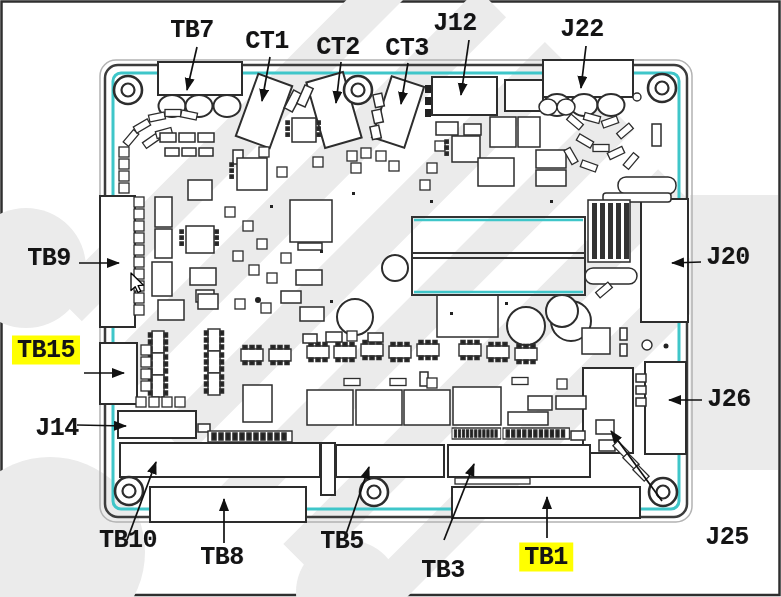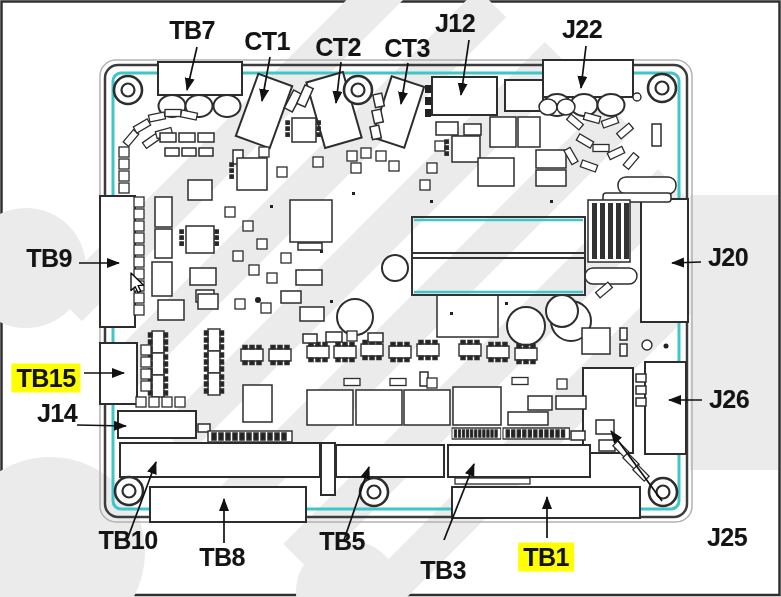--- a/index.html
+++ b/index.html
@@ -1,17 +1,17 @@
 <!DOCTYPE html>
 <html><head>
 <meta charset="utf-8">
 <style>
   html,body{margin:0;padding:0;background:#fff;}
   .stage{position:relative;width:781px;height:597px;background:#ffffff;overflow:hidden;
-         font-family:Liberation Sans, sans-serif;}
+         font-family:Liberation Mono, monospace;}
   .stage svg{position:absolute;left:0;top:0;}
   .lbl{position:absolute;transform:translate(-50%,-50%);font-weight:bold;font-size:25px;
        color:#141414;white-space:nowrap;line-height:1;letter-spacing:-0.5px;
        text-shadow:0.5px 0.5px 0 rgba(60,60,100,0.25);}
   .lbl.hl{background:#ffff00;padding:2px 5px;}
 </style>
 </head>
 <body>
 
 <div class="stage">
@@ -377,22 +377,22 @@
   </g>
 </svg>
 
 <div class="lbl" style="left:192px;top:30px">TB7</div>
 <div class="lbl" style="left:267px;top:41px">CT1</div>
 <div class="lbl" style="left:338px;top:47px">CT2</div>
 <div class="lbl" style="left:407px;top:48px">CT3</div>
 <div class="lbl" style="left:455px;top:23px">J12</div>
 <div class="lbl" style="left:582px;top:29px">J22</div>
 <div class="lbl" style="left:49px;top:258px">TB9</div>
-<div class="lbl hl" style="left:46px;top:378px">TB15</div>
-<div class="lbl" style="left:57px;top:413px">J14</div>
+<div class="lbl hl" style="left:46px;top:350px">TB15</div>
+<div class="lbl" style="left:57px;top:428px">J14</div>
 <div class="lbl" style="left:728px;top:257px">J20</div>
 <div class="lbl" style="left:729px;top:399px">J26</div>
 <div class="lbl" style="left:727px;top:537px">J25</div>
 <div class="lbl" style="left:128px;top:540px">TB10</div>
 <div class="lbl" style="left:222px;top:557px">TB8</div>
 <div class="lbl" style="left:342px;top:541px">TB5</div>
 <div class="lbl" style="left:443px;top:570px">TB3</div>
 <div class="lbl hl" style="left:546px;top:557px">TB1</div>
 
 </div>

